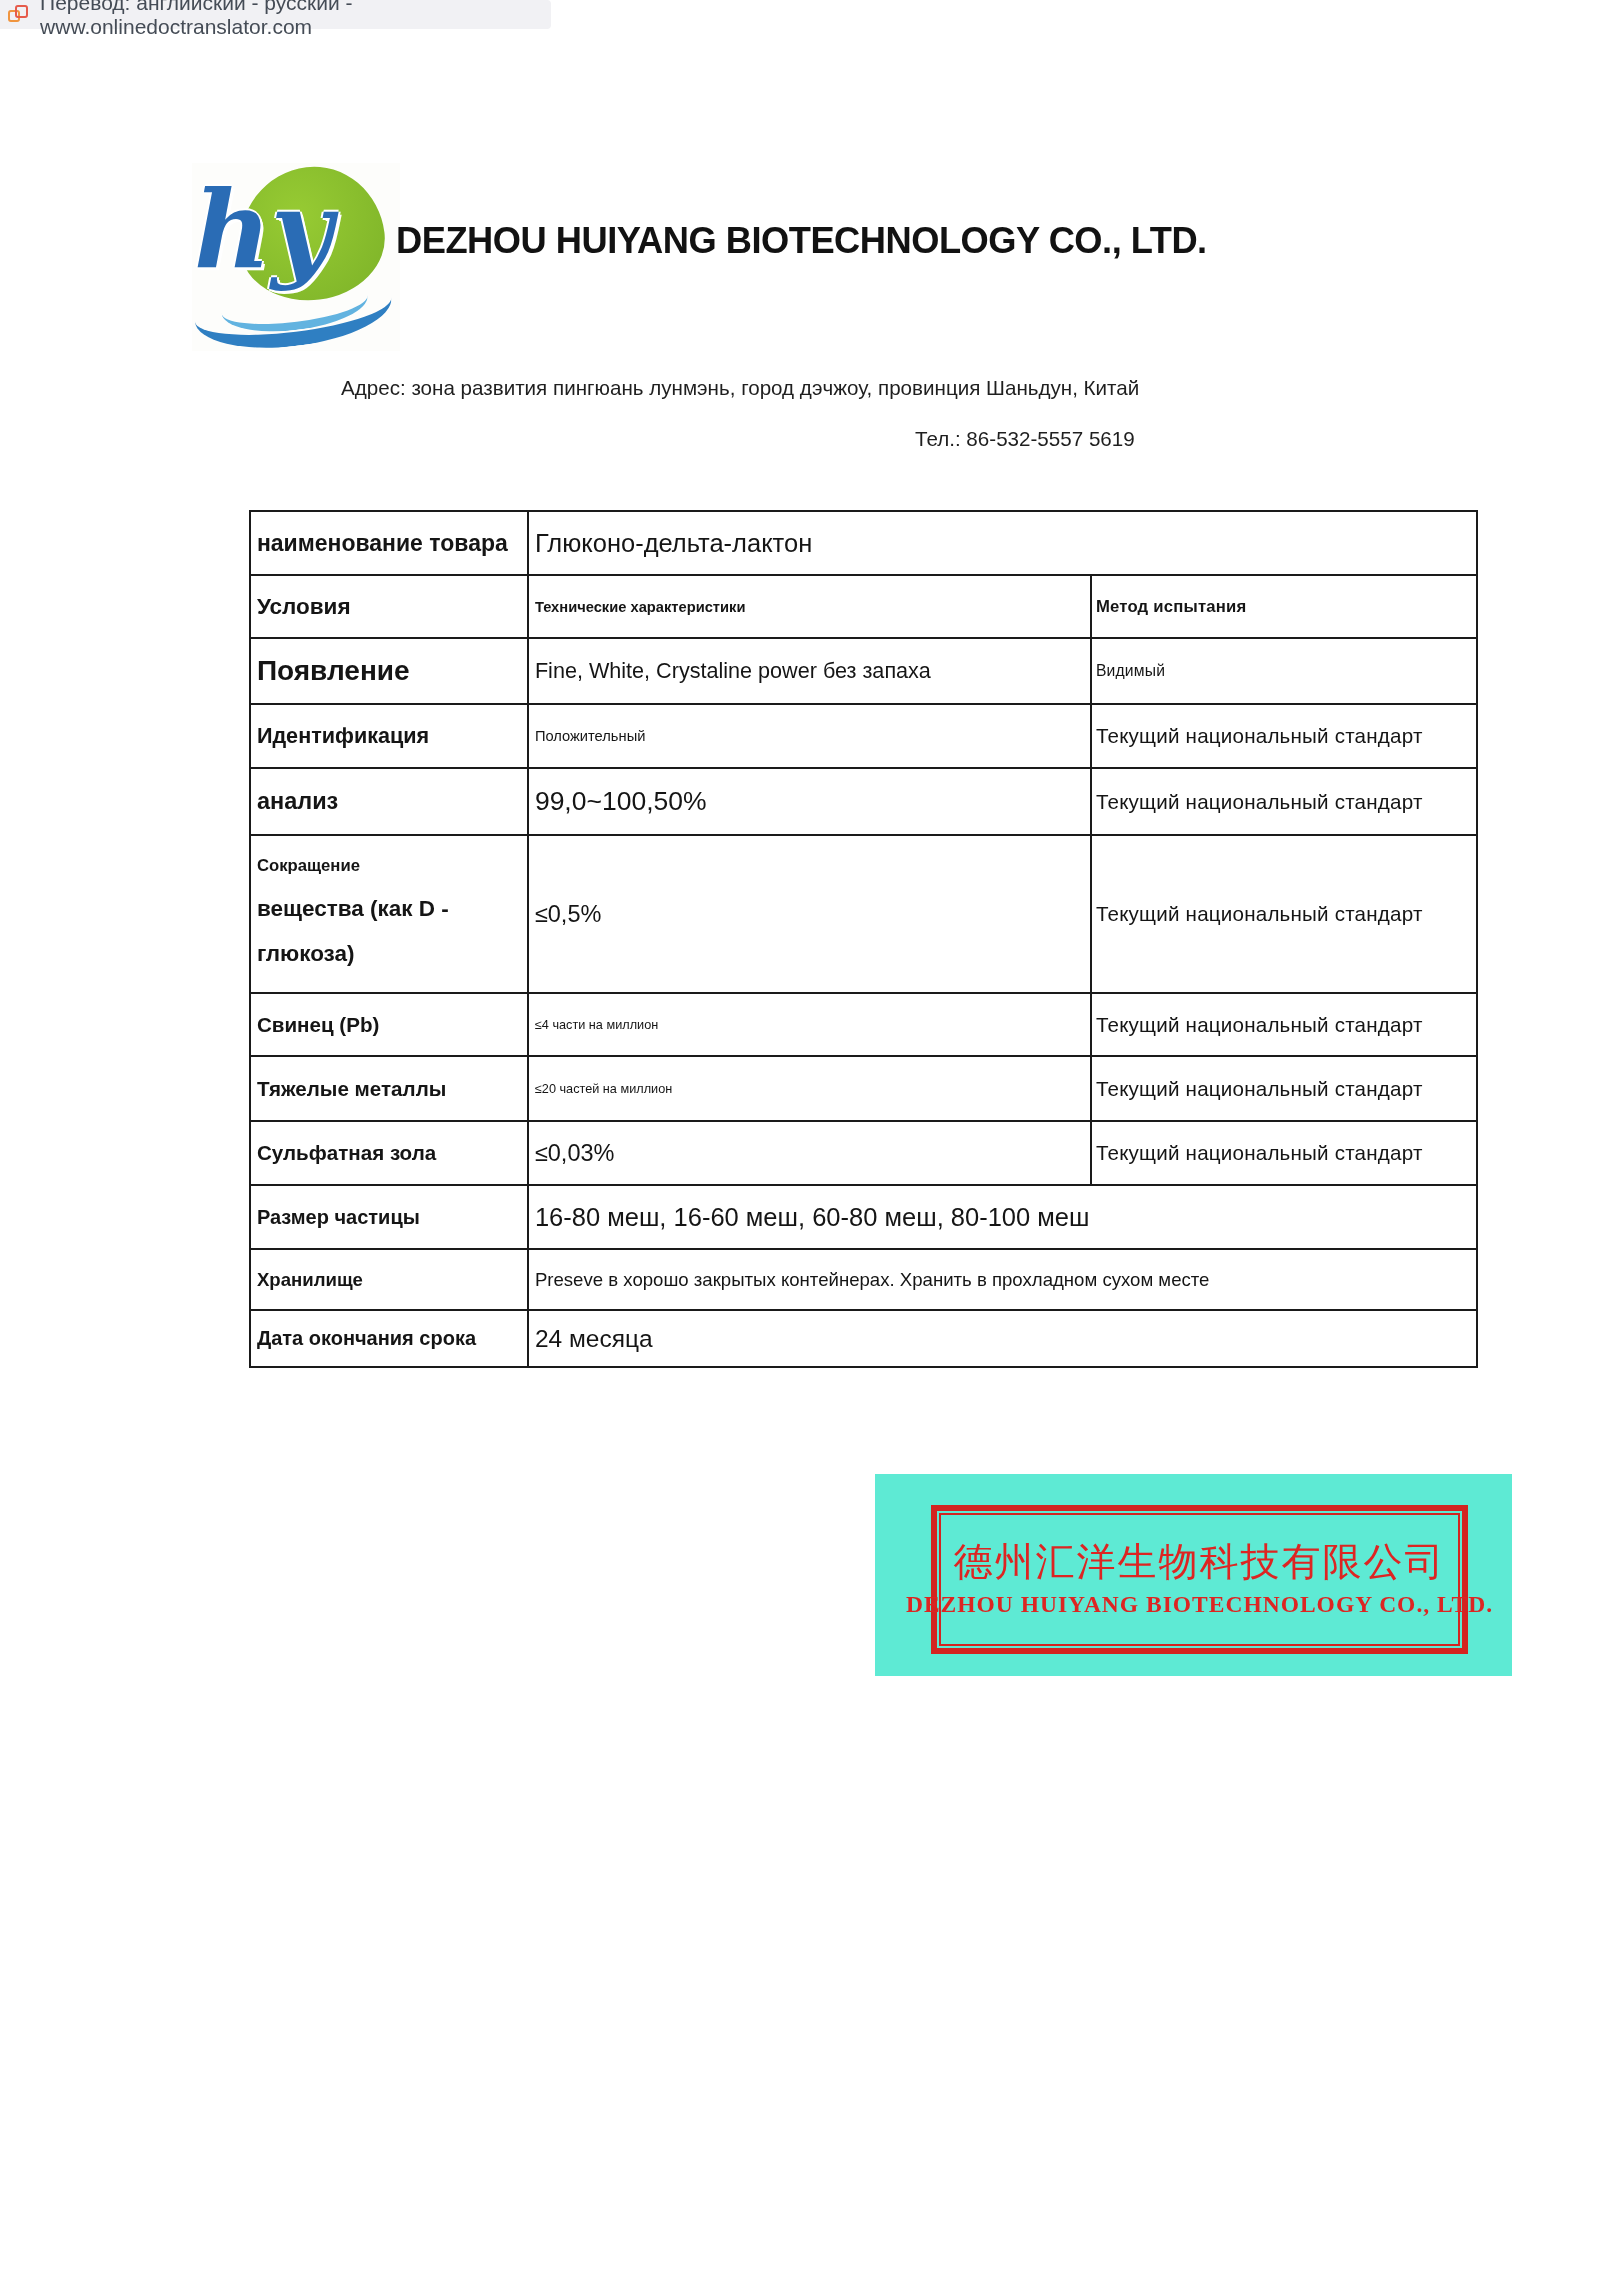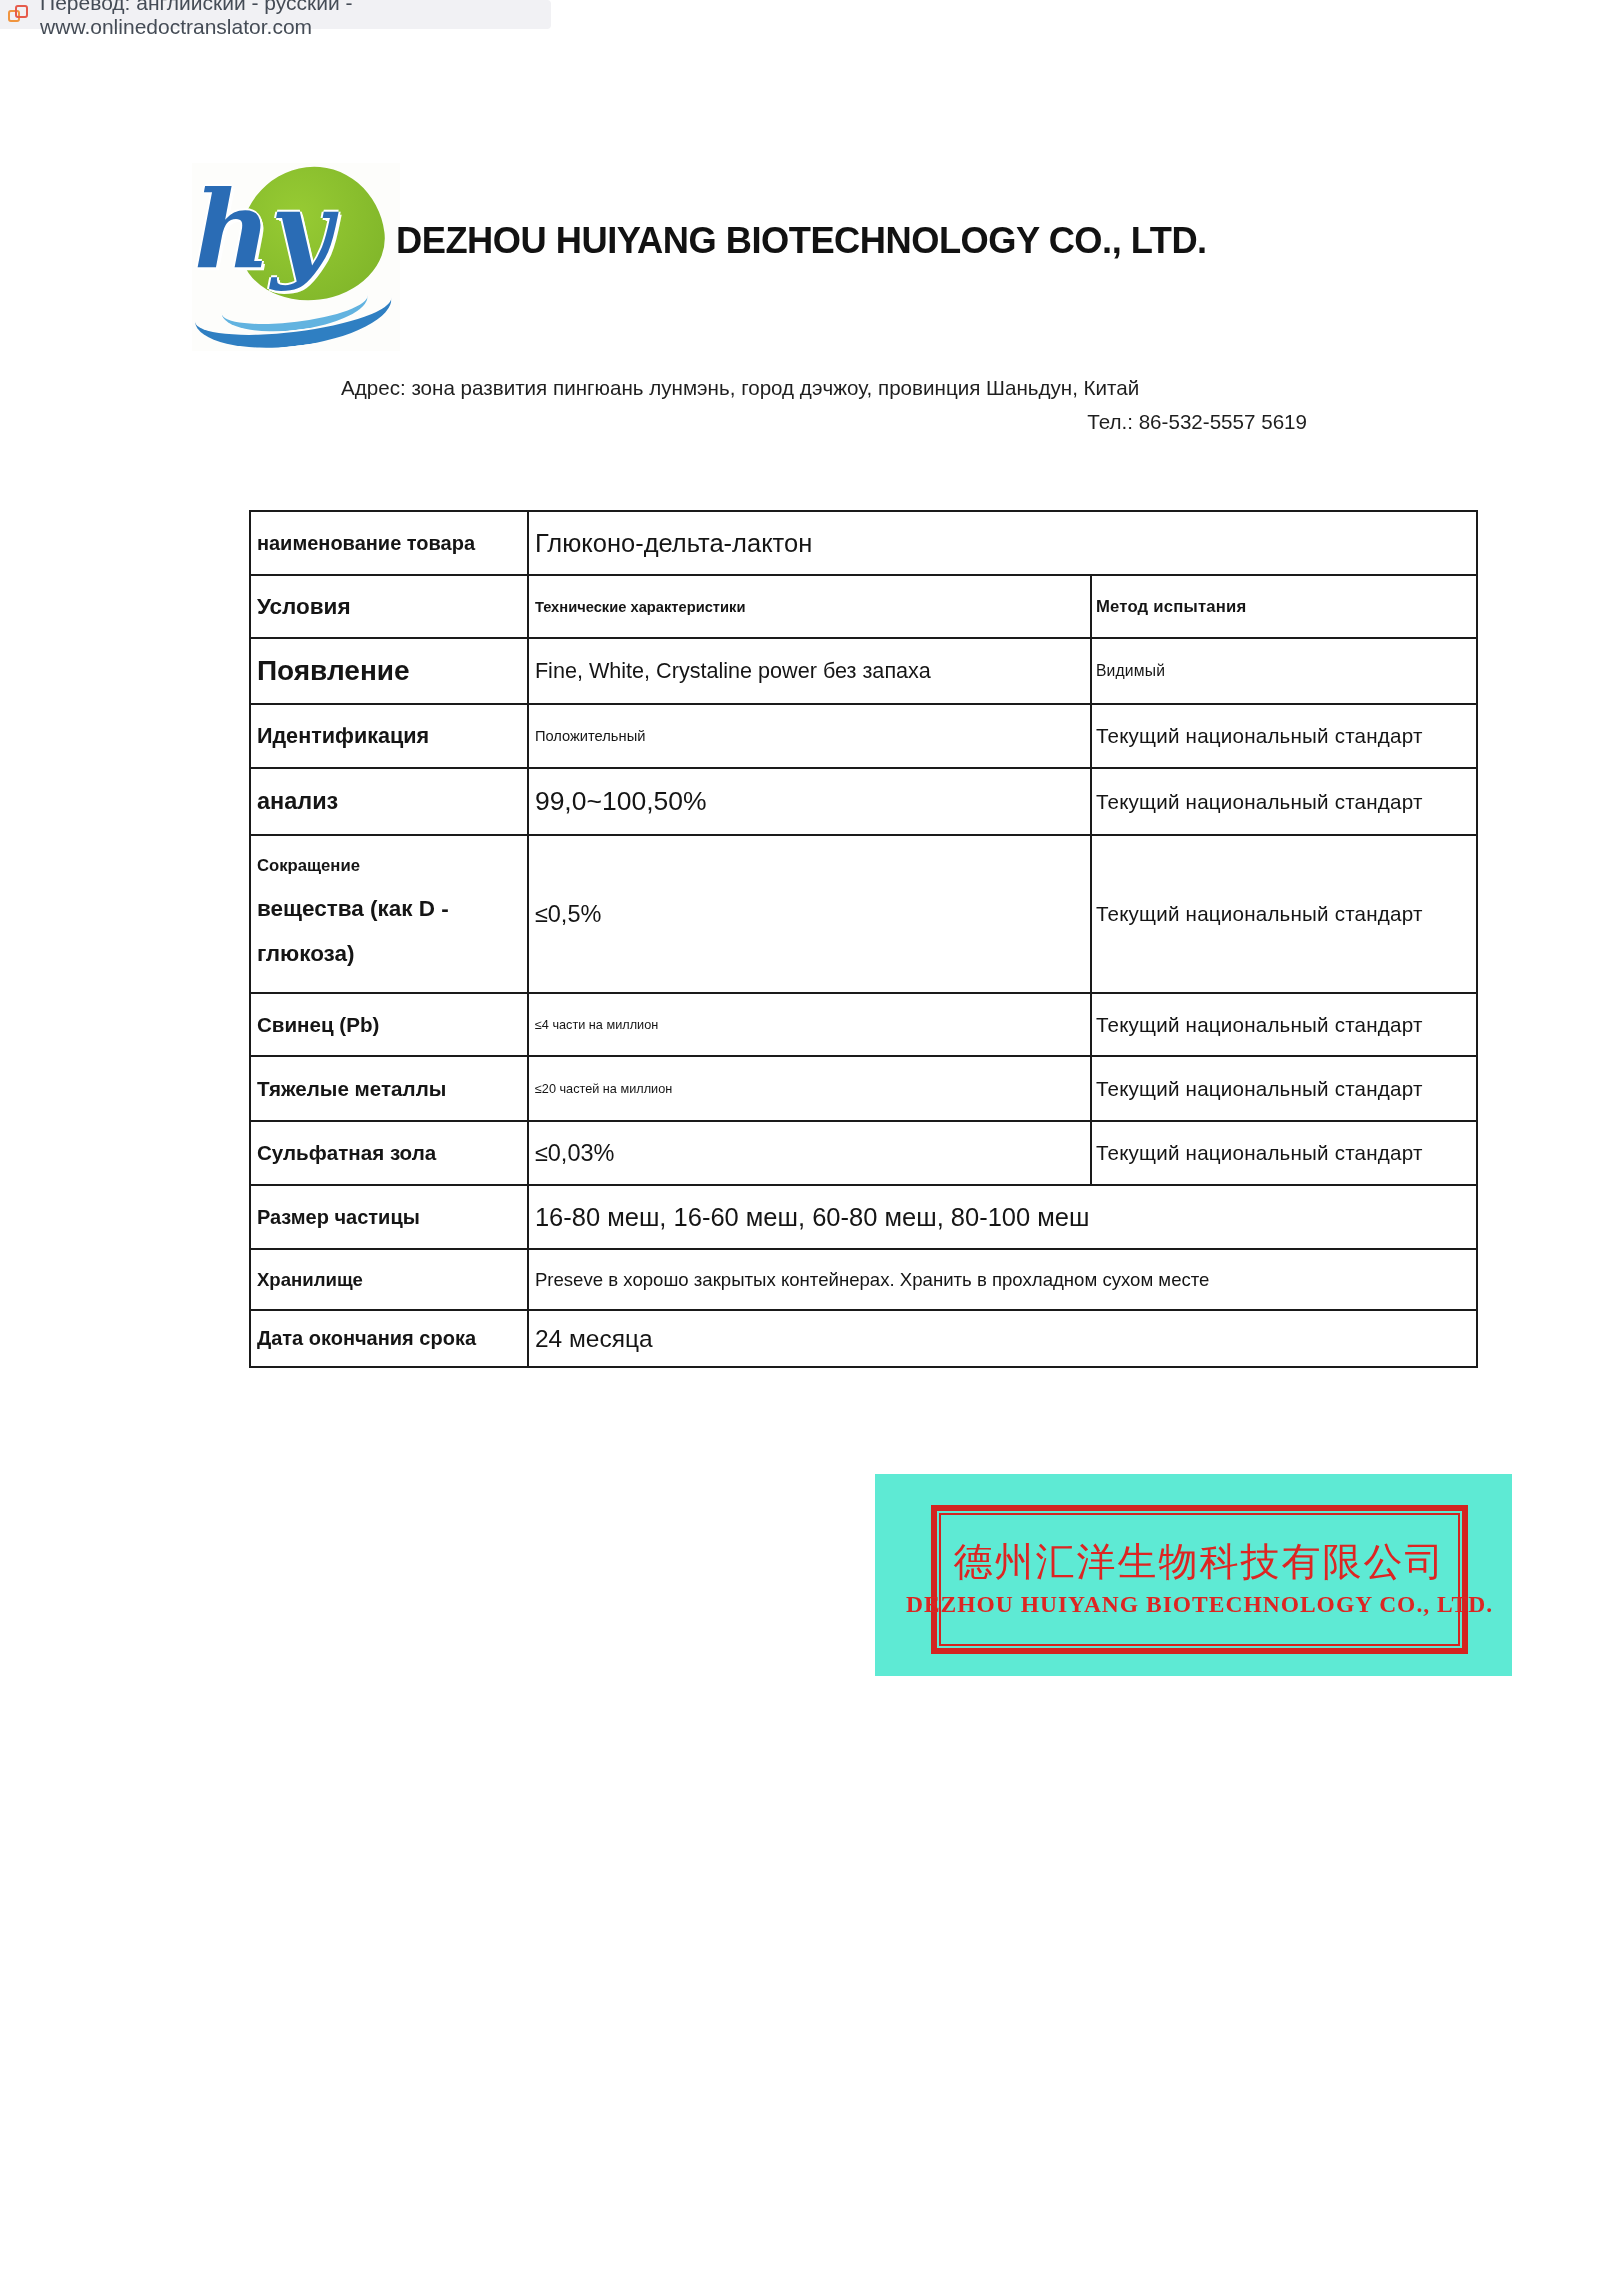--- a/index.html
+++ b/index.html
@@ -58,42 +58,42 @@
     position:absolute; left:396px; top:220px;
     font-size:37px; font-weight:700; color:#121212;
     letter-spacing:-0.5px; white-space:nowrap;
     transform:scaleX(0.98); transform-origin:left center;
   }
   .address-line {
     position:absolute; left:341px; top:376px; width:966px;
     font-size:20.6px; color:#1f1f1f; white-space:nowrap;
   }
   .phone-line {
-    position:absolute; left:915px; top:410px; width:392px;
-    font-size:20.6px; color:#1f1f1f; text-align:right; white-space:nowrap;
+    position:absolute; left:915px; top:427px; width:392px;
+    font-size:20.6px; color:#1f1f1f; text-align:left; white-space:nowrap;
   }
 
   
   .spec-table {
     position:absolute; left:249px; top:510px; width:1227px;
     border-collapse:collapse; table-layout:fixed; color:#151515;
   }
   .spec-table td {
     border:2px solid #1a1a1a; vertical-align:middle;
     padding:2px 5.9px; overflow:hidden;
   }
   col.c1{width:278px;} col.c2{width:563px;} col.c3{width:386px;}
   tr.h58{height:57px;} tr.h62{height:61px;} tr.h64{height:63px;margin-left:11px;}
   tr.h65{height:64px;} tr.h66{height:65px;} tr.h67{height:66px;}
   tr.h68{height:67px;} tr.h151{height:158px;}
   td.param{font-weight:700;}
   td.method{padding-left:3.9px; letter-spacing:0.2px;}
   .b{font-weight:700;}
   .s13{font-size:12.7px;} .s15{font-size:14.7px;} .s16{font-size:15.7px;}
-  .s17{font-size:16.7px;} .s18{font-size:20px;border-radius:17px;} .s19{font-size:18.6px;}
+  .s17{font-size:16.7px;} .s18{font-size:23px;border-radius:17px;} .s19{font-size:18.6px;}
   .s20{font-size:20px;} .s21{font-size:20.6px;} .s22{font-size:21.6px;}
   .s23{font-size:22.5px;} .s24{font-size:23.5px;} .s25{font-size:24.5px;}
   .s26{font-size:25.5px;} .s27{font-size:26.5px;} .s29{font-size:28px;}
   .rs-small{font-size:16.7px; font-weight:700; margin:3.9px 0 9.8px;}
   .rs-large{font-size:22.5px; font-weight:700; line-height:2;}
 
   
   .stamp-area {
     position:absolute; left:875px; top:1474px; width:637px; height:202px;
     background:#5eead4;

